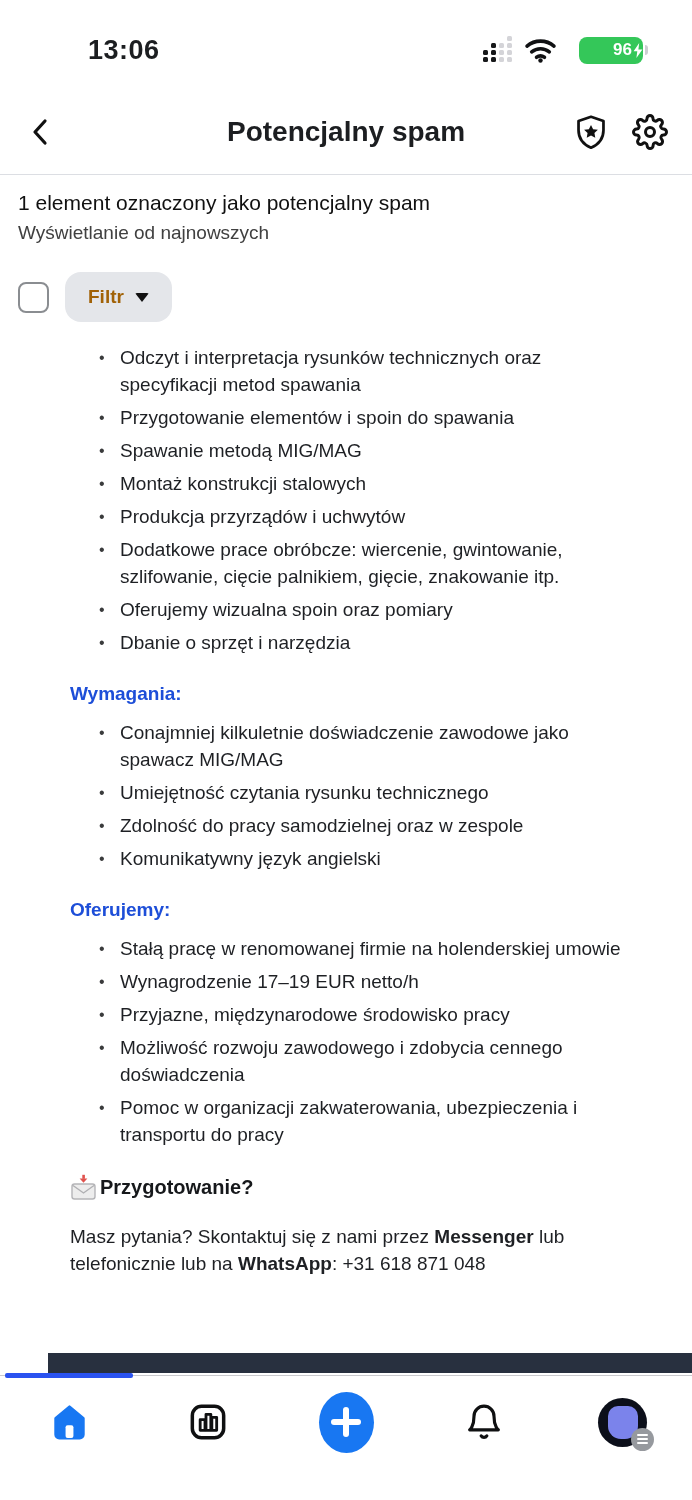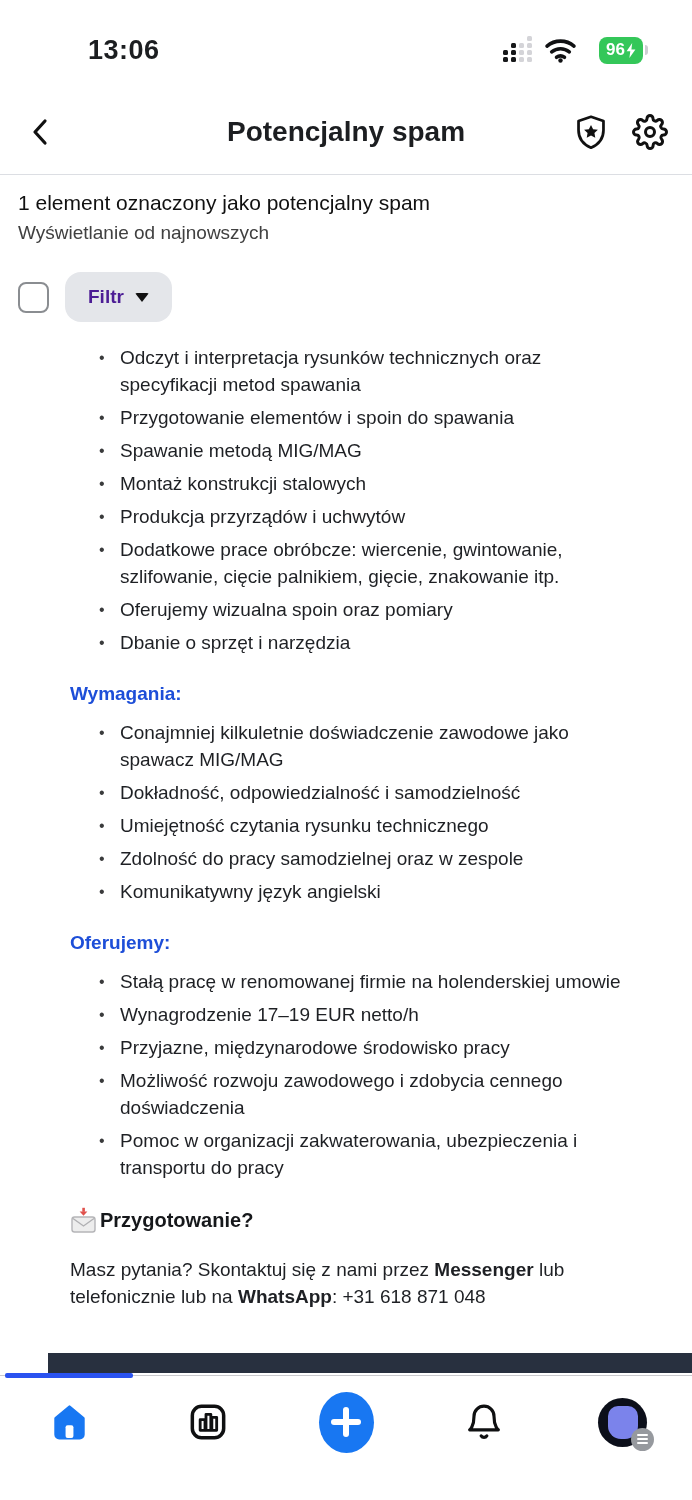--- a/index.html
+++ b/index.html
@@ -11,42 +11,42 @@
 
   
   .status-bar { display:flex; align-items:center; padding:30px 44px 0 88px; height:70px;gap:18px; }
   .time { font-size:27px; font-weight:700; letter-spacing:.5px; }
   .sb-icons { margin-left:auto; display:flex; align-items:center; gap:12px; }
   .signal { display:flex; align-items:flex-end; gap:3px; height:24px; }
   .signal .col { display:flex; flex-direction:column; gap:2px; }
   .signal .dot { width:5px; height:5px; border-radius:1.5px; background:#17181a; }
   .signal .col.dim .dot { background:#d4d4d8; }
   .battery { position:relative; display:flex; align-items:center; gap:2px; }
-  .battery-body { display:flex; align-items:center; justify-content:center; gap:1px;
-    width:44px; height:27px; border-radius:8px; background:#34c759;margin-left:10px; }
+  .battery-body { display:flex; align-items:center; justify-content:flex-end; gap:1px;
+    width:64px; height:27px; border-radius:8px; background:#34c759;margin-left:10px; }
   .battery-body span { color:#fff; font-size:17px; font-weight:700; }
   .battery-tip { width:3px; height:10px; border-radius:0 3px 3px 0; background:#cdced2; }
 
   
   .header { position:relative; display:flex; align-items:center; height:56px; margin-top:34px; padding:0 24px 0 28px; }
   .page-title { position:absolute; left:0; right:0; text-align:center; font-size:28px; font-weight:700; }
   .back-btn { position:relative; z-index:2; display:flex; align-items:center; }
   .header-actions { position:relative; z-index:2; margin-left:auto; display:flex; align-items:center; gap:22px; }
   .header-divider { border:none; border-top:1px solid #dcdee3; margin-top:14px; }
 
   
   .summary { padding:16px 18px 0; }
   .summary-title { font-size:21px; font-weight:500; color:#111; }
   .summary-sub { font-size:19px; color:#404040; margin-top:7px; }
 
   
   .controls { display:flex; align-items:center; gap:16px; padding:28px 18px 0; }
   .checkbox { width:31px; height:31px; border:2px solid #8a8d91; border-radius:8px; background:#fff; }
   .filter-pill { display:flex; align-items:center; gap:11px; height:50px; padding:0 23px;
-    background:#e4e6ea; border:none; border-radius:16px; font-size:19px; font-weight:600; color:#4c1d95;
+    background:#e4e6ea; border:none; border-radius:16px; font-size:19px; font-weight:600; color:#a16207;
     font-family:inherit; }
   .caret-down { width:0; height:0; border-left:7px solid transparent; border-right:7px solid transparent; border-top:9px solid #111; border-radius:2px; }
 
   
   .post-content { padding:22px 70px 0 70px; font-size:19px; line-height:27px; color:#1e2024; }
   ul.bullets { list-style:none; padding-left:28px; }
   ul.bullets li { position:relative; padding-left:22px; margin-bottom:6px; }
   ul.bullets li::before { content:"•"; position:absolute; left:1px; top:0; font-size:16px; color:#3a3b3c; }
   .section-heading { font-size:19px; font-weight:700; margin:24px 0 12px; color:#1d4ed8; }
   .interested { display:flex; align-items:center; gap:3px; margin-top:26px; font-size:20px; font-weight:700; color:#16181b; }
@@ -171,21 +171,20 @@
     <li>Montaż konstrukcji stalowych</li>
     <li>Produkcja przyrządów i uchwytów</li>
     <li>Dodatkowe prace obróbcze: wiercenie, gwintowanie, szlifowanie, cięcie palnikiem, gięcie, znakowanie itp.</li>
     <li>Oferujemy wizualna spoin oraz pomiary</li>
     <li>Dbanie o sprzęt i narzędzia</li>
   </ul>
 
   <div class="section-heading">Wymagania:</div>
   <ul class="bullets">
     <li>Conajmniej kilkuletnie doświadczenie zawodowe jako spawacz MIG/MAG</li>
-    <li>Dokładność, odpowiedzialność i samodzielność</li>
     <li>Umiejętność czytania rysunku technicznego</li>
     <li>Zdolność do pracy samodzielnej oraz w zespole</li>
     <li>Komunikatywny język angielski</li>
   </ul>
 
   <div class="section-heading">Oferujemy:</div>
   <ul class="bullets">
     <li>Stałą pracę w renomowanej firmie na holenderskiej umowie</li>
     <li>Wynagrodzenie 17–19 EUR netto/h</li>
     <li>Przyjazne, międzynarodowe środowisko pracy</li>

